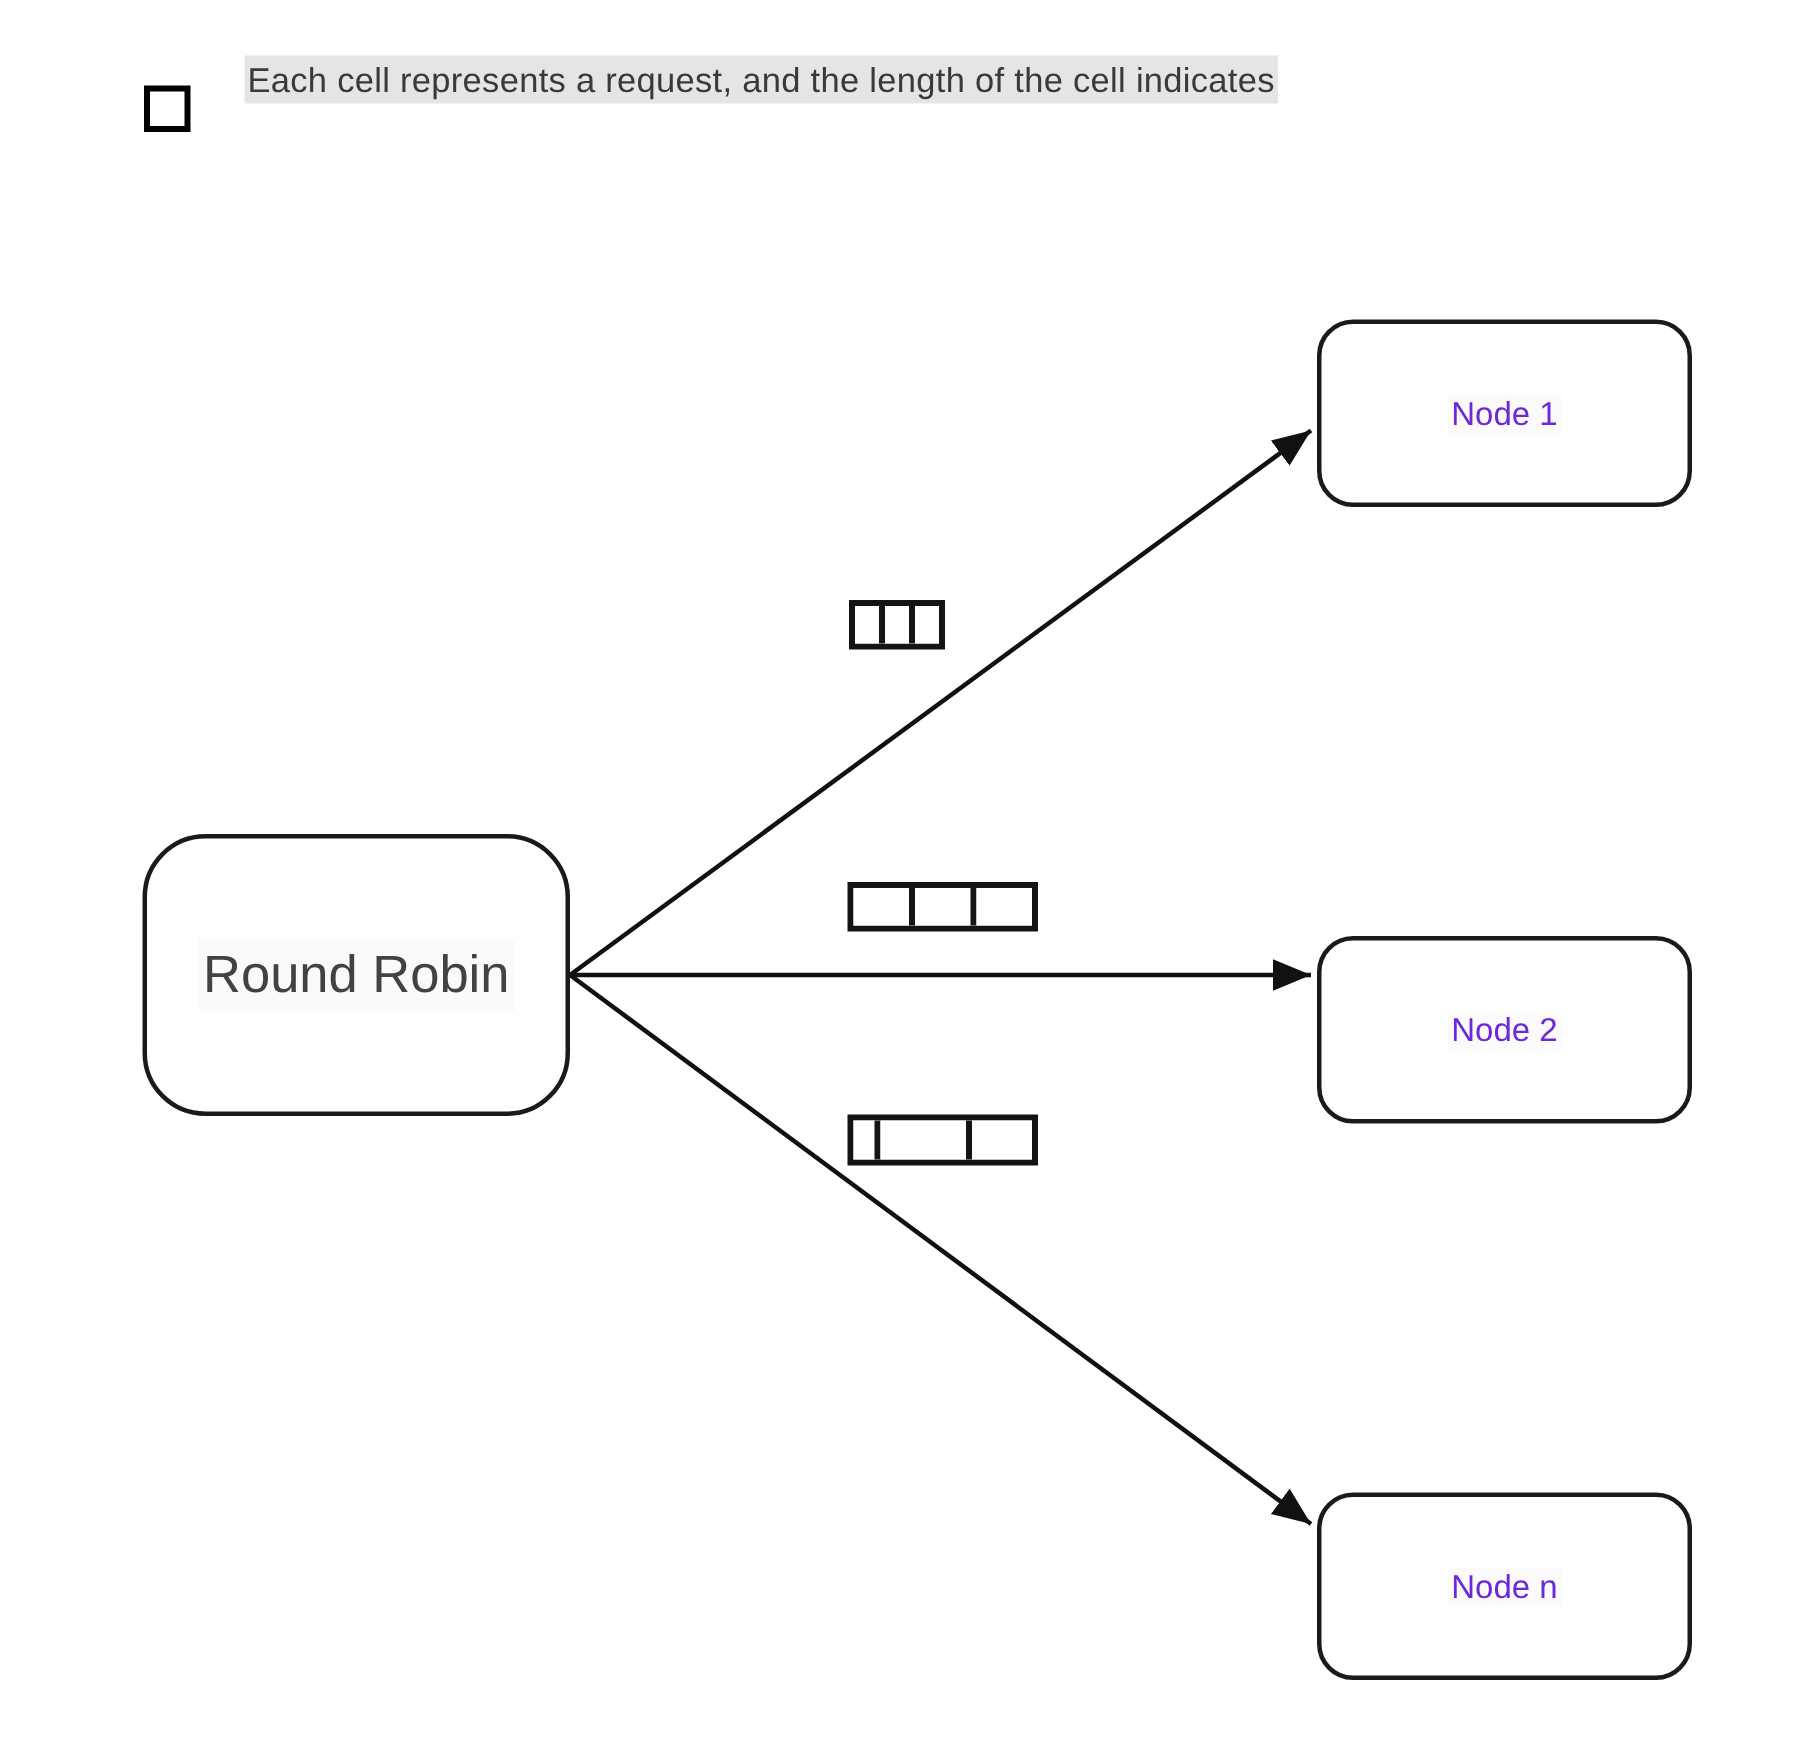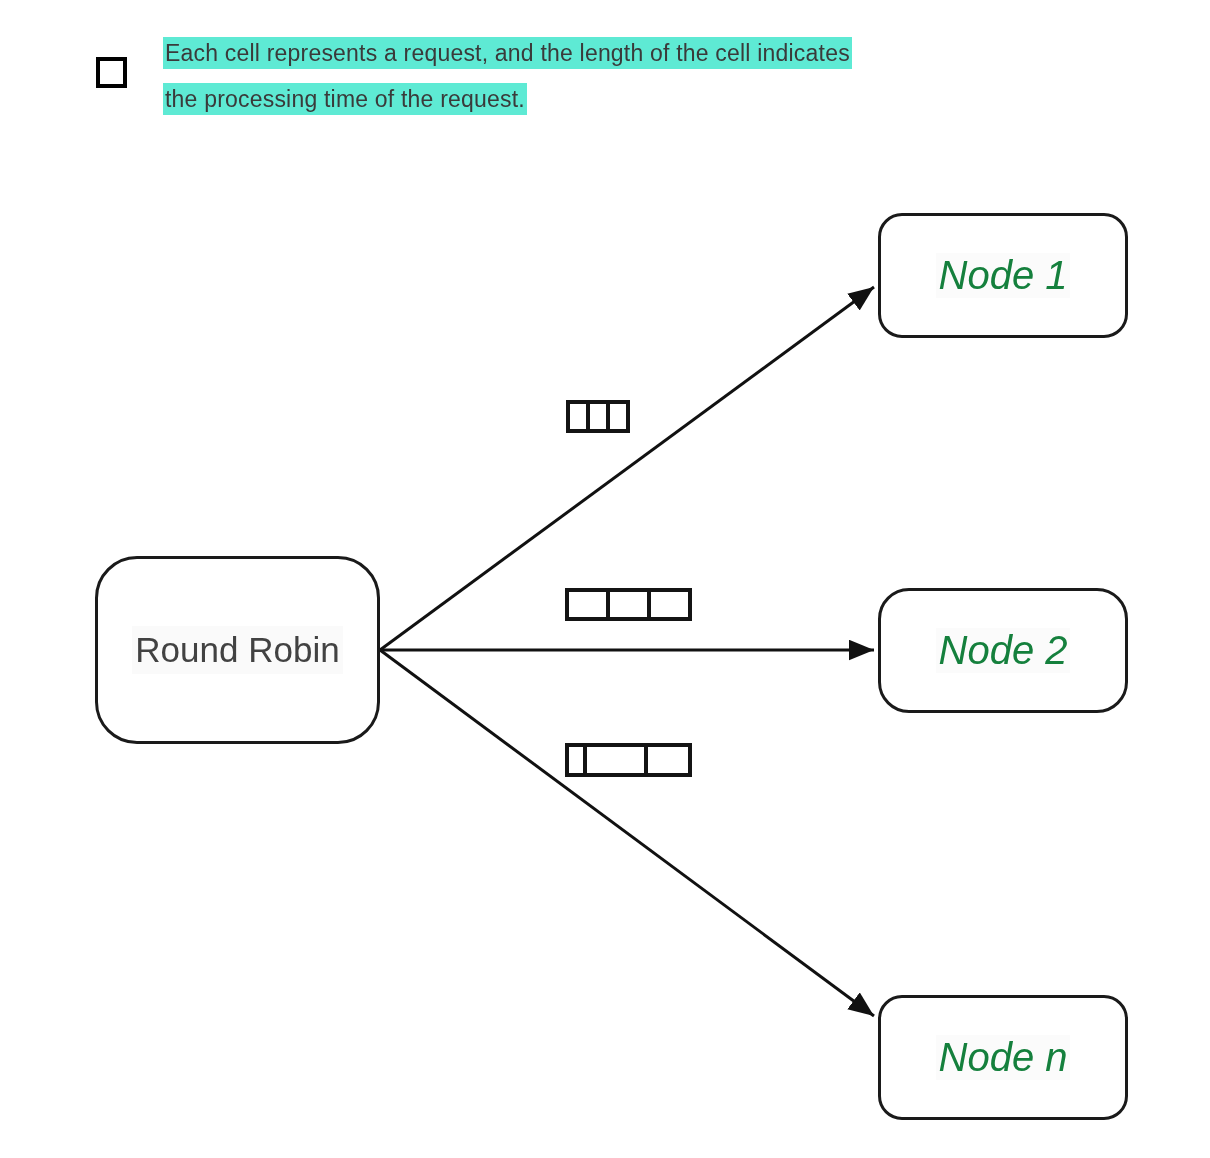--- a/index.html
+++ b/index.html
@@ -31,21 +31,21 @@
     position: absolute;
     left: 163px;
     top: 30px;
     font-size: 23px;
     line-height: 46px;
     color: #3a3a3a;
     letter-spacing: 0.2px;
     white-space: nowrap;
   }
   .legend-text .hl {
-    background: #5eead4;
+    background: #e5e5e5;
     padding: 3px 2px;
   }
 
   
   #arrow-layer {
     position: absolute;
     left: 0;
     top: 0;
     width: 1210px;
     height: 1158px;
@@ -85,29 +85,28 @@
     height: 125px;
     box-sizing: border-box;
     border: 3px solid #1a1a1a;
     border-radius: 24px;
     background: #ffffff;
     display: flex;
     align-items: center;
     justify-content: center;
   }
   .node-box .node-label {
-    font-size: 40px;
-    color: #15803d;
+    font-size: 22px;
+    color: #6d28d9;
     background: #fbfbfb;
     padding: 0 3px;
     white-space: nowrap;
-    font-style: italic;
   }
   #node-1 { top: 213px; }
-  #node-2 { top: 588px; border-radius: 31px; }
+  #node-2 { top: 624px; }
   #node-n { top: 963px; margin-top: 32px; }
 
   
   .cell-strip {
     position: absolute;
     box-sizing: border-box;
     border: 4px solid #141414;
     background: #ffffff;
     display: flex;
     align-items: stretch;
@@ -135,21 +134,20 @@
       </marker>
     </defs>
     <line x1="380" y1="650" x2="874" y2="287" stroke="#111111" stroke-width="3" marker-end="url(#arrowhead)"></line>
     <line x1="380" y1="650" x2="874" y2="650" stroke="#111111" stroke-width="3" marker-end="url(#arrowhead)"></line>
     <line x1="380" y1="650" x2="874" y2="1016" stroke="#111111" stroke-width="3" marker-end="url(#arrowhead)"></line>
   </svg>
 
   <div class="legend-icon"></div>
   <div class="legend-text">
     <div><span class="hl">Each cell represents a request, and the length of the cell indicates</span></div>
-    <div><span class="hl">the processing time of the request.</span></div>
   </div>
 
   <div class="balancer-box">
     <div class="bal-line">Round Robin</div>
   </div>
 
   <div class="node-box" id="node-1">
     <span class="node-label">Node 1</span>
   </div>
   <div class="node-box" id="node-2">

